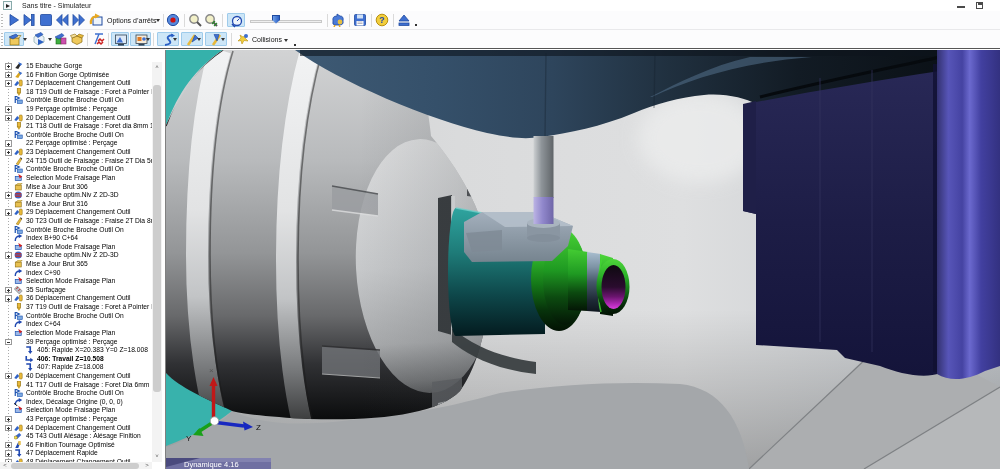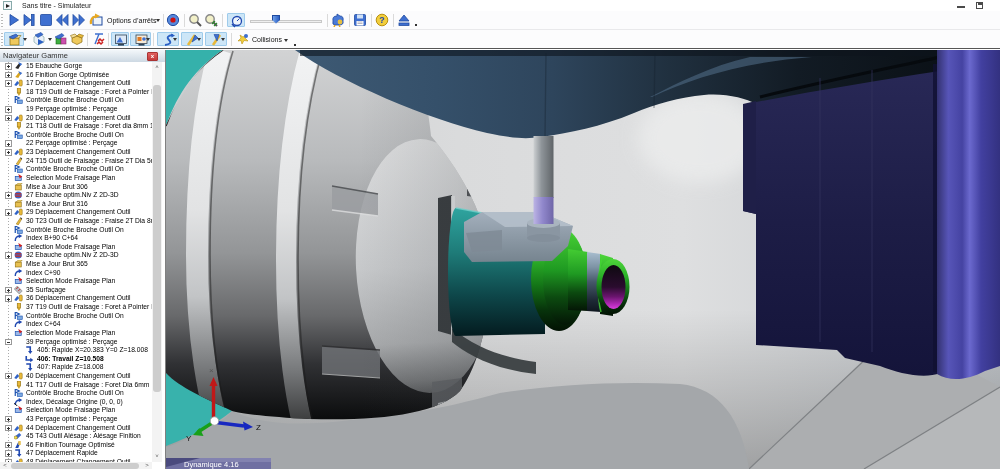--- a/index.html
+++ b/index.html
@@ -233,21 +233,20 @@
       <svg width="14" height="14" viewBox="0 0 14 14">
         <path d="M2,9 L5,6 L4,3 L7,5 L10,3 L9,6 L12,9 L8,8.5 L6,12 L5,8.5 Z" fill="#F2CE3C" stroke="#B89010" stroke-width="0.6"></path>
         <circle cx="10" cy="4" r="2" fill="#3E6FD0"></circle>
       </svg>
     </div>
 <div class="tbtxt" style="left:252px;top:6px">Collisions</div>
 <div class="dd" style="left:284px;top:8.5px"></div>
 <div class="dot" style="left:294px;top:14px"></div>
   </div>
 <div id="panel">
-<div id="phead">Navigateur Gamme<div id="px">x</div></div>
 <div id="tree">
       <div style="position:absolute;left:8px;top:0;width:1px;height:397px;background:repeating-linear-gradient(#aaa 0 1px,transparent 1px 3px)"></div>
 <div class="r">
         <s class="pm pl"></s>
         <s class="ti">
           <svg width="9" height="8" viewBox="0 0 8.5 8">
             <path d="M1,6 L5,1 L7,2 L4,7 Z" fill="#2a2a2a"></path>
             <path d="M4,0 L8,2 L6,4 Z" fill="#3a6fd0"></path>
           </svg>
         </s>

